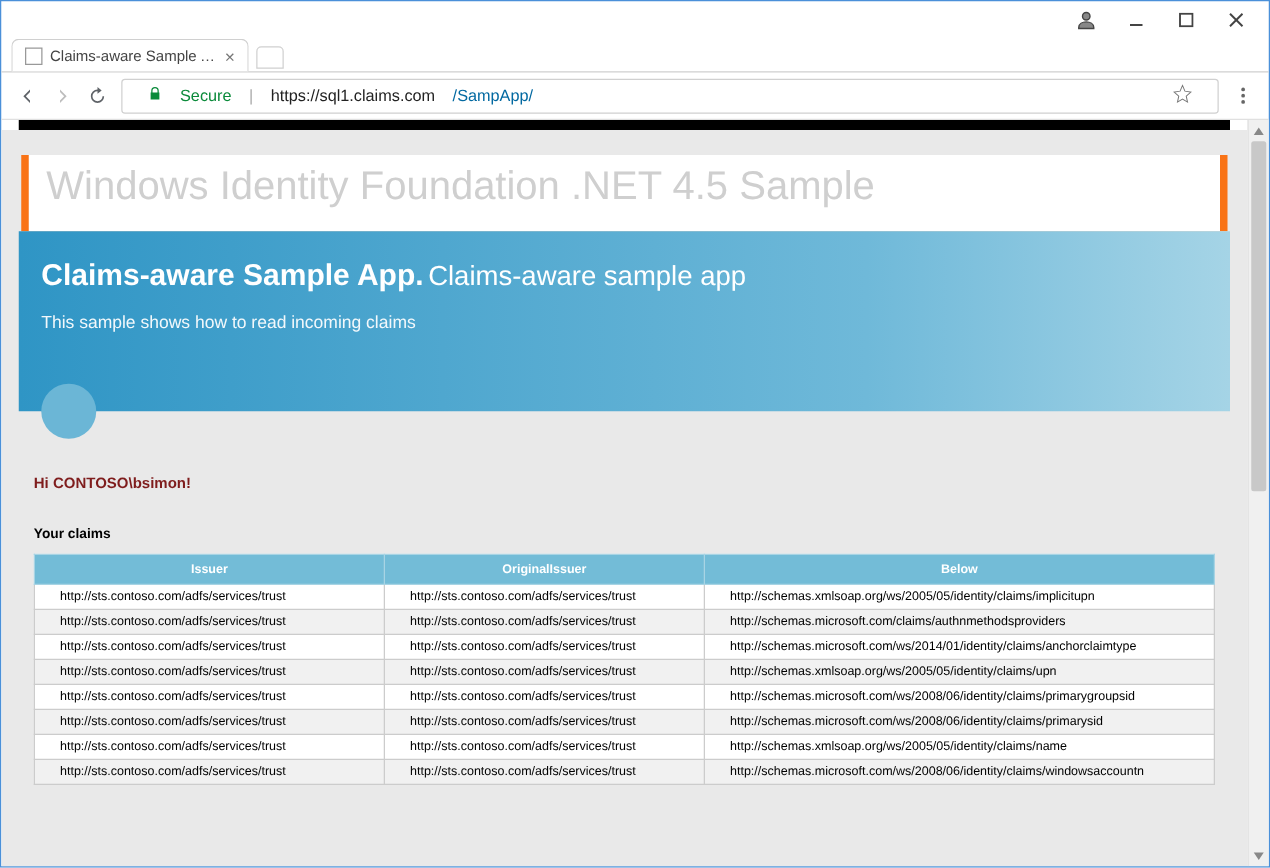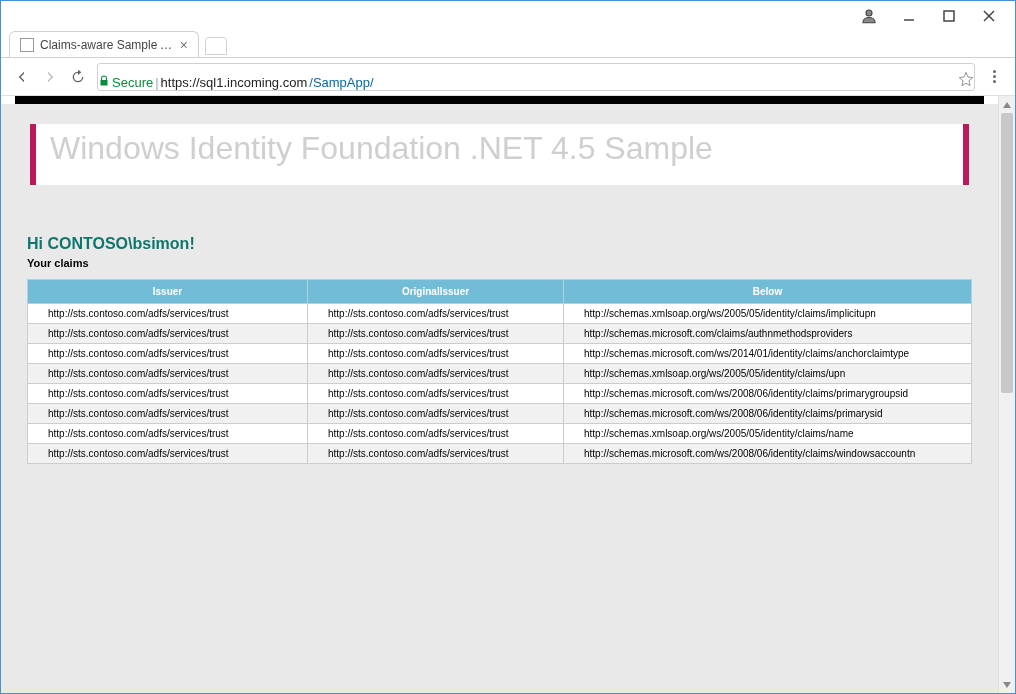--- a/index.html
+++ b/index.html
@@ -72,24 +72,24 @@
 .nav-arrow { width: 18px; height: 18px; display:flex; align-items:center; justify-content:center; }
 .nav-arrow svg { width: 16px; height: 16px; fill: #5f6368; }
 .nav-arrow.disabled svg { fill: #bdbdbd; }
 .reload svg { width: 16px; height: 16px; fill: #5f6368; }
 .omnibox {
   flex: 1;
   height: 28px;
   border: 1px solid #d0d0d0;
   border-radius: 3px;
   display: flex;
-  align-items: flex-end;
-  padding: 0 0;
+  align-items: center;
+  padding: 0 20px;
   font-size: 13px;
-  gap: 2px;
+  gap: 14px;
 }
 .lock-icon svg { width: 12px; height: 12px; fill: #0a8a3a; }
 .secure-label { color: #0a8a3a; }
 .url-sep { color: #aaa; }
 .url-host { color: #222; }
 .url-path { color: #0369a1; }
 .star-icon { margin-left: auto; }
 .star-icon svg { width: 16px; height: 16px; fill: none; stroke: #777; stroke-width: 1.2; }
 .menu-dots { width: 18px; display:flex; flex-direction:column; gap:2px; align-items:center; }
 .menu-dots span { width:3px; height:3px; background:#666; border-radius:50%; }
@@ -132,21 +132,21 @@
   left: 18px;
   bottom: -22px;
   width: 44px;
   height: 44px;
   border-radius: 50%;
   background: #6bb6d6;
 }
 .content {
   padding: 50px 18px 10px 18px;
 }
-.greeting { font-size: 16px; font-weight: 700; color: #0f766e; margin-bottom: 4px; }
+.greeting { font-size: 12px; font-weight: 700; color: #7f1d1d; margin-bottom: 28px; }
 .desc { font-size: 13.5px; color: #333; margin-bottom: 22px; }
 .claims-label { font-size: 11px; font-weight: 700; margin-bottom: 10px; }
 table.claims {
   width: 100%;
   border-collapse: collapse;
   background: #fff;
   font-size: 10px;
 }
 table.claims th {
   background: #73bcd7;
@@ -240,41 +240,47 @@
       </svg>
   </div>
   <div class="omnibox">
     <span class="lock-icon">
       <svg viewBox="0 0 24 24">
           <path d="M6 10V7a6 6 0 0112 0v3h1v11H5V10zm2 0h8V7a4 4 0 00-8 0z"></path>
         </svg>
     </span>
     <span class="secure-label">Secure</span>
     <span class="url-sep">|</span>
-    <span class="url-host">https://sql1.incoming.com</span>
+    <span class="url-host">https://sql1.claims.com</span>
       <span class="url-path">/SampApp/</span>
     <span class="star-icon">
       <svg viewBox="0 0 24 24">
           <path d="M12 2l2.9 6.9L22 10l-5.5 4.8L18 22l-6-3.7L6 22l1.5-7.2L2 10l7.1-1.1z"></path>
         </svg>
     </span>
   </div>
   <div class="menu-dots">
       <span></span>
       <span></span>
       <span></span>
     </div>
 </div>
 
 <div class="viewport">
   <div class="page">
     <div class="black-bar"></div>
     <div class="page-inner">
-      <div style="background:#be185d; margin:0 21px;">
+      <div style="background:#f97316; margin:0 8px;">
         <h1 class="page-title">Windows Identity Foundation .NET 4.5 Sample</h1>
+      </div>
+      <div class="hero">
+        <h2>Claims-aware Sample App.</h2>
+        <span class="subtitle">Claims-aware sample app</span>
+        <p>This sample shows how to read incoming claims</p>
+        <div class="hero-notch"></div>
       </div>
       <div class="content">
         <div class="greeting">Hi CONTOSO\bsimon!</div>
         <div class="claims-label">Your claims</div>
         <table class="claims">
           <colgroup>
               <col class="c1">
               <col class="c2">
               <col class="c3">
             </colgroup>

